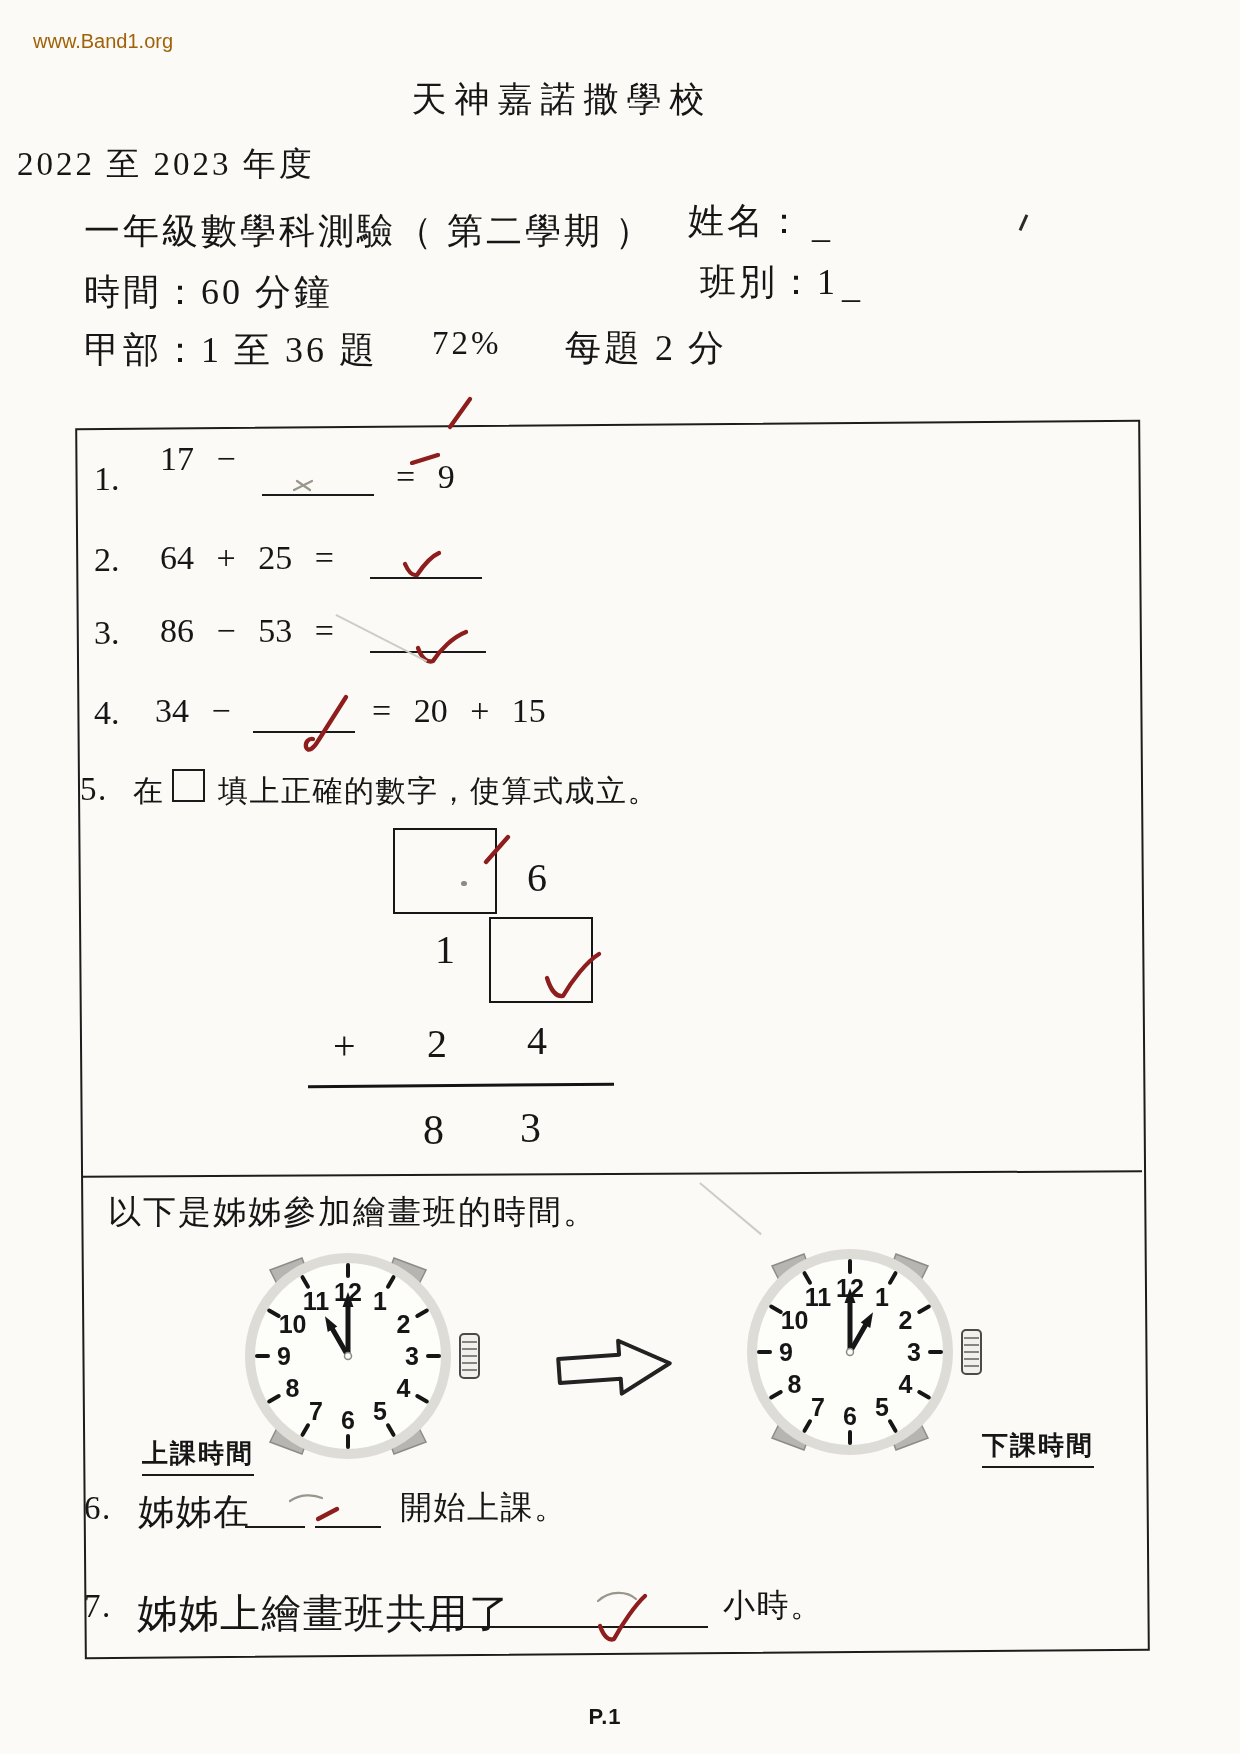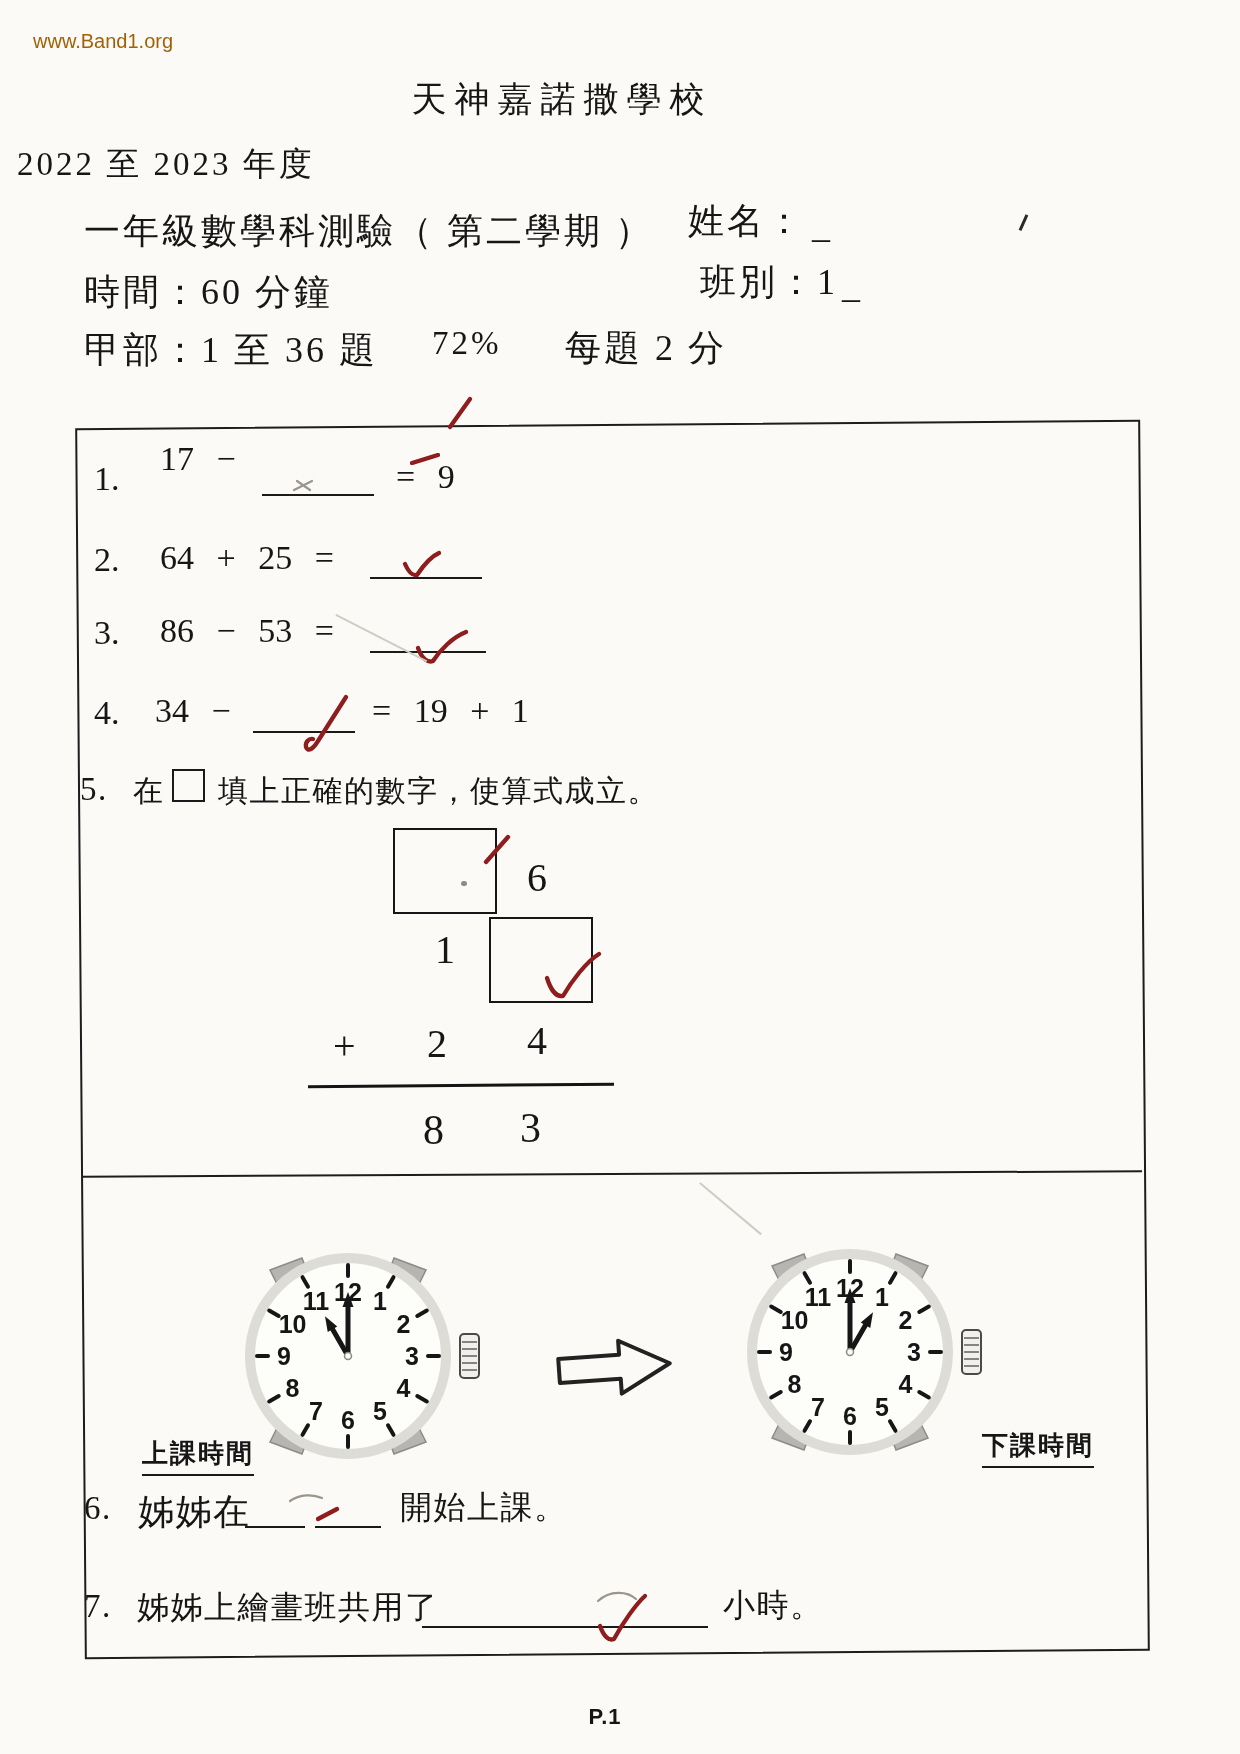--- a/index.html
+++ b/index.html
@@ -82,39 +82,40 @@
   <div class="abs qmath" style="left:160px;top:539px;">64 + 25 =</div>
   <div class="abs blank" style="left:370px;top:551px;width:112px;"></div>
 
   <div class="abs qmath" style="left:94px;top:614px;">3.</div>
   <div class="abs qmath" style="left:160px;top:612px;">86 − 53 =</div>
   <div class="abs blank" style="left:370px;top:625px;width:116px;"></div>
 
   <div class="abs qmath" style="left:94px;top:694px;">4.</div>
   <div class="abs qmath" style="left:155px;top:692px;">34 −</div>
   <div class="abs blank" style="left:253px;top:705px;width:102px;"></div>
-  <div class="abs qmath" style="left:372px;top:692px;">=  19  +  1</div>
+  <div class="abs qmath" style="left:372px;top:692px;">=  20  +  15</div>
 
   <div class="abs qtext" style="left:80px;top:771px;font-size:33px;">5.</div>
   <div class="abs qtext cn" style="left:133px;top:771px;">在</div>
   <span class="abs sq" style="left:172px;top:769px;"></span>
   <div class="abs qtext cn" style="left:218px;top:771px;">填上正確的數字，使算式成立。</div>
 
   <div class="abs ansbox" style="left:393px;top:828px;width:100px;height:82px;"></div>
   <div class="abs addnum" style="left:527px;top:854px;">6</div>
   <div class="abs addnum" style="left:435px;top:926px;">1</div>
   <div class="abs ansbox" style="left:489px;top:917px;width:100px;height:82px;"></div>
   <div class="abs addnum" style="left:333px;top:1022px;">+</div>
   <div class="abs addnum" style="left:427px;top:1020px;">2</div>
   <div class="abs addnum" style="left:527px;top:1017px;">4</div>
   <div class="abs sumline" style="left:308px;top:1084px;width:306px;"></div>
   <div class="abs addnum" style="left:423px;top:1106px;font-size:42px;">8</div>
   <div class="abs addnum" style="left:520px;top:1104px;font-size:42px;">3</div>
   <div class="abs pdot" style="left:461px;top:881px;"></div>
 
+  <div class="abs qtext cn" style="left:108px;top:1190px;font-size:33px;letter-spacing:2px;">以下是姊姊參加繪畫班的時間。</div>
 
   <svg id="watch-left" class="abs" style="left:240px;top:1246px;" width="250" height="220" viewBox="0 0 250 220">
     <path class="case-strap" d="M45,38 Q108,8 171,38"></path>
     <path class="case-strap" d="M45,182 Q108,212 171,182"></path>
     <polygon class="lug" points="30,24 62,12 70,34 42,48"></polygon>
     <polygon class="lug" points="154,12 186,24 174,48 146,34"></polygon>
     <polygon class="lug" points="30,196 42,172 70,186 62,208"></polygon>
     <polygon class="lug" points="186,196 154,208 146,186 174,172"></polygon>
     <rect class="crown" x="220" y="88" width="19" height="44" rx="4"></rect>
     <line class="crownline" x1="222" y1="96" x2="237" y2="96"></line>
@@ -210,21 +211,21 @@
   <div class="abs wlabel" style="left:142px;top:1436px;">上課時間</div>
   <div class="abs wlabel" style="left:982px;top:1428px;">下課時間</div>
 
   <div class="abs qtext" style="left:84px;top:1490px;font-size:33px;">6.</div>
   <div class="abs qtext cn" style="left:138px;top:1488px;font-size:36px;">姊姊在</div>
   <div class="abs blank" style="left:245px;top:1500px;width:60px;"></div>
   <div class="abs blank" style="left:315px;top:1500px;width:66px;"></div>
   <div class="abs qtext cn" style="left:400px;top:1486px;font-size:32px;">開始上課。</div>
 
   <div class="abs qtext" style="left:84px;top:1588px;font-size:33px;">7.</div>
-  <div class="abs qtext cn" style="left:137px;top:1586px;font-size:32px;">姊姊上繪畫班共用了</div>
+  <div class="abs qtext cn" style="left:137px;top:1586px;font-size:40px;">姊姊上繪畫班共用了</div>
   <div class="abs blank" style="left:422px;top:1600px;width:286px;"></div>
   <div class="abs qtext cn" style="left:723px;top:1584px;font-size:32px;">小時。</div>
 
   <div class="abs footer" style="top:1676px;">P.1</div>
 
   <svg class="abs redmark" style="left:447px;top:396px;" width="26" height="34" viewBox="0 0 26 34">
       <path d="M3,31 L23,3"></path>
     </svg>
   <svg class="abs redmark" style="left:410px;top:453px;" width="30" height="12" viewBox="0 0 30 12">
       <path d="M2,10 L28,2"></path>

